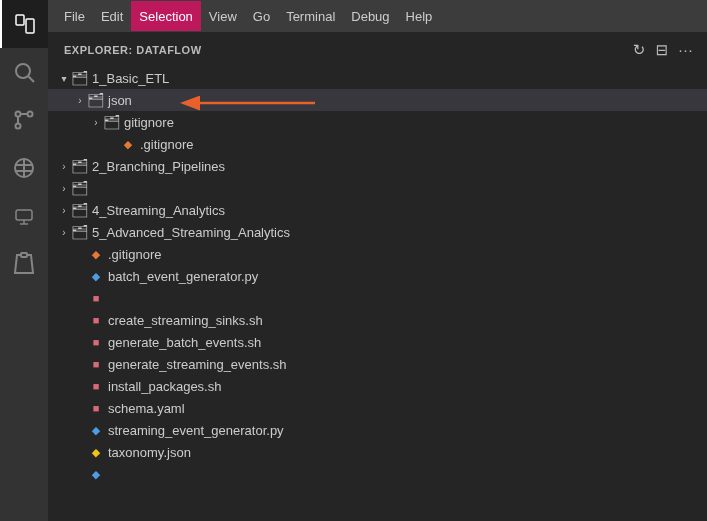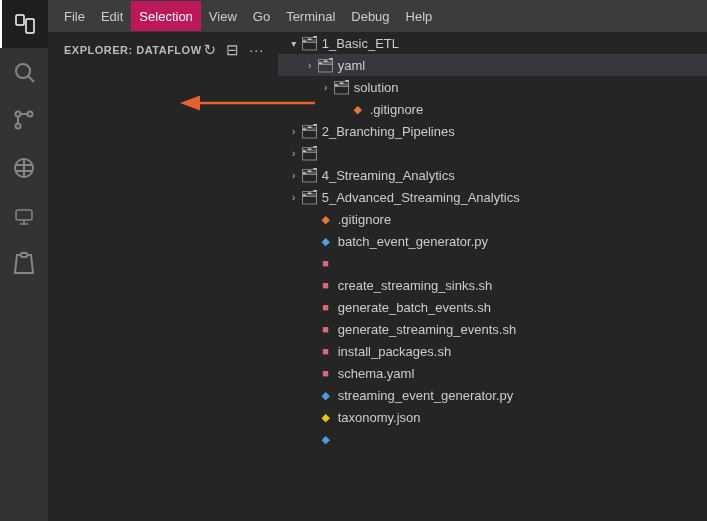--- a/index.html
+++ b/index.html
@@ -72,20 +72,21 @@
     }
     .menu-item.active {
       background: #be185d;
       color: #ffffff;
     }
 
     
     .explorer {
       flex: 1;
       display: flex;
+      flex-direction: column;
       overflow: hidden;
       background: #252526;
     }
 
     .explorer-header {
       height: 35px;
       display: flex;
       align-items: center;
       justify-content: space-between;
       padding: 0 12px 0 16px;
@@ -241,27 +242,27 @@
     <div class="tree-item">
           <span class="tree-indent" style="width: 8px;"></span>
           <span class="tree-arrow" style="color: rgb(187, 187, 187);">▾</span>
           <span class="tree-icon" style="font-size: 14px;">🗂</span>
           <span class="tree-label">1_Basic_ETL</span>
         </div>
         <div class="tree-item selected">
           <span class="tree-indent" style="width: 24px;"></span>
           <span class="tree-arrow" style="color: rgb(187, 187, 187);">›</span>
           <span class="tree-icon" style="font-size: 14px;">🗂</span>
-          <span class="tree-label">yaml</span>
+          <span class="tree-label">json</span>
         </div>
         <div class="tree-item">
           <span class="tree-indent" style="width: 40px;"></span>
           <span class="tree-arrow" style="color: rgb(187, 187, 187);">›</span>
           <span class="tree-icon" style="font-size: 14px;">🗂</span>
-          <span class="tree-label">solution</span>
+          <span class="tree-label">gitignore</span>
         </div>
         <div class="tree-item">
           <span class="tree-indent" style="width: 56px;"></span>
           <span class="tree-arrow" style="width: 16px;"></span>
           <span class="tree-icon" style="color: rgb(227, 121, 51); font-size: 11px;">◆</span>
           <span class="tree-label">.gitignore</span>
         </div>
         <div class="tree-item">
           <span class="tree-indent" style="width: 8px;"></span>
           <span class="tree-arrow" style="color: rgb(187, 187, 187);">›</span>

